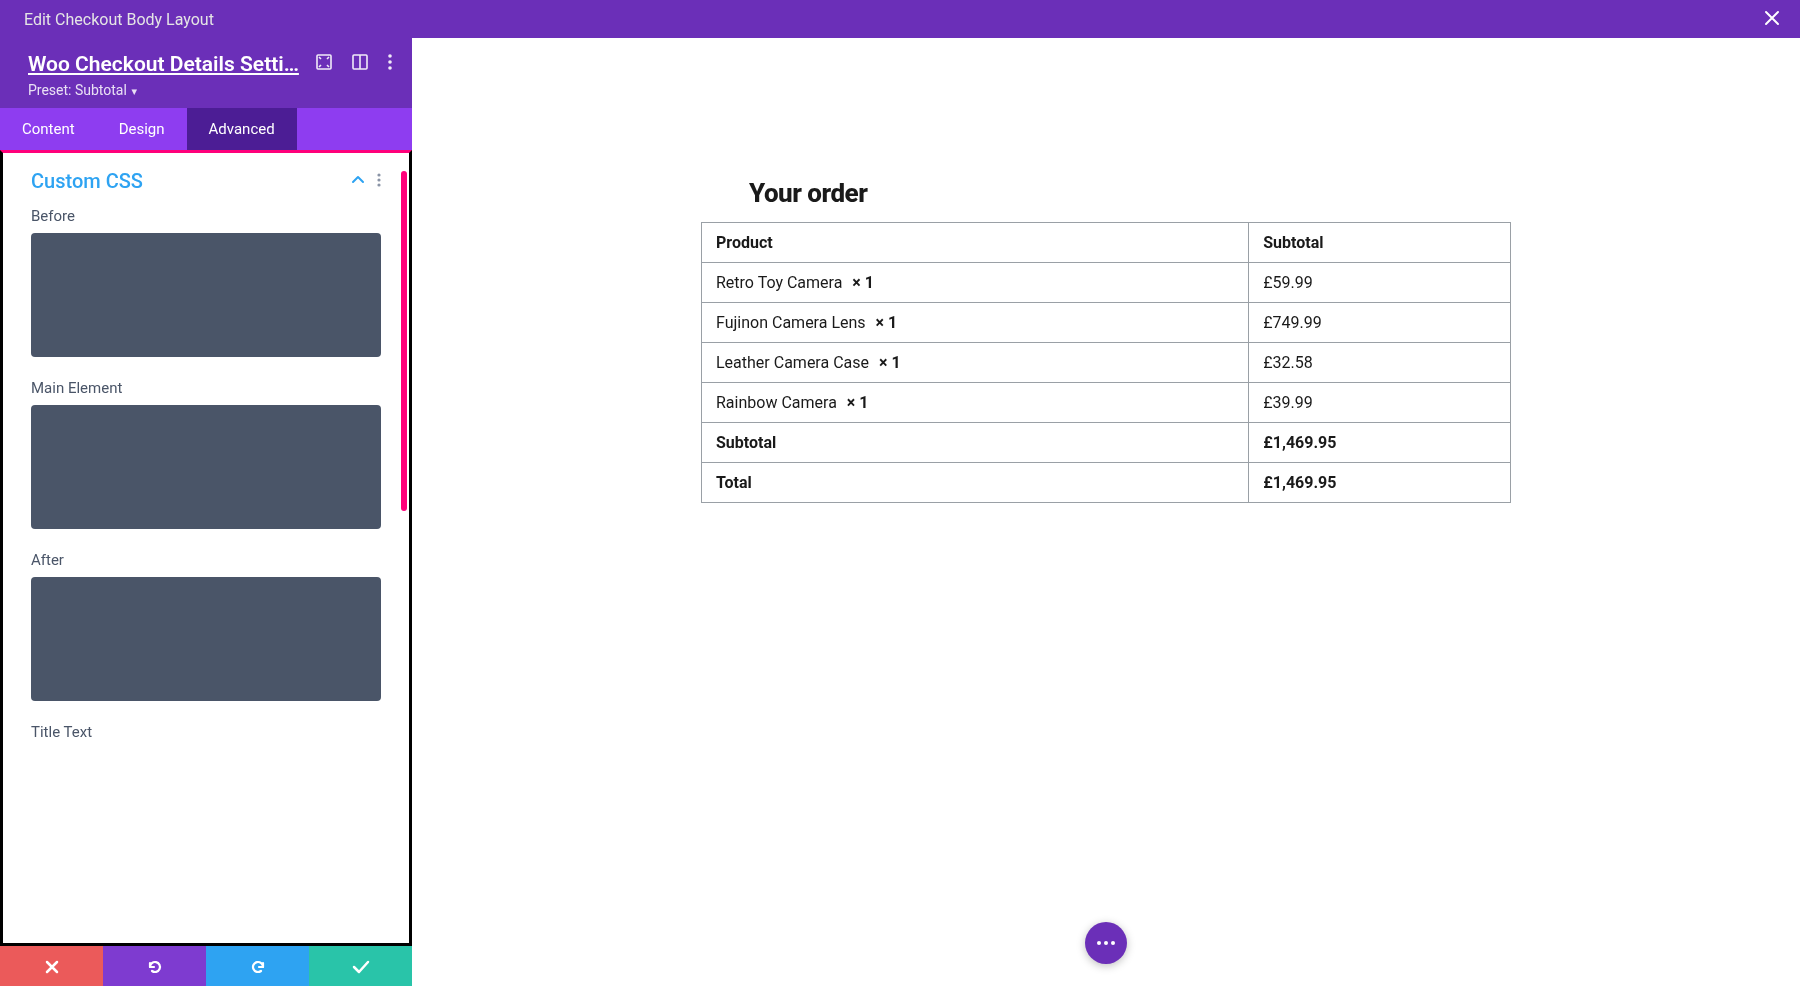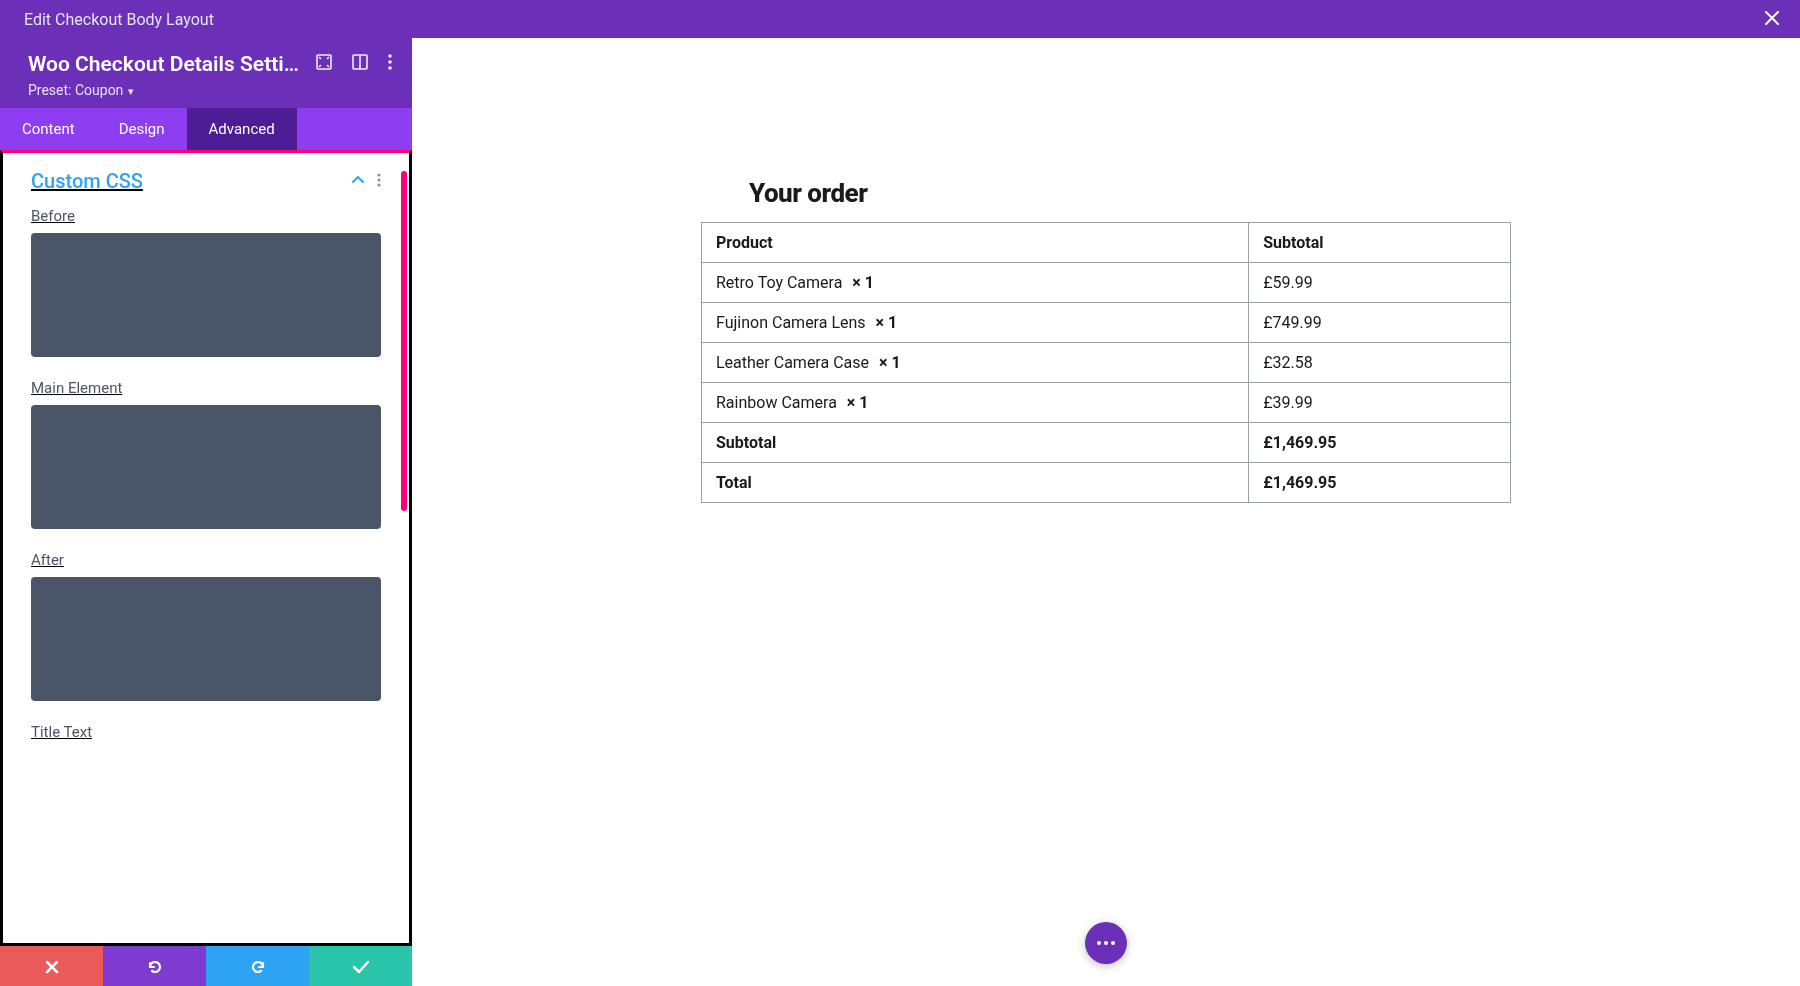--- a/index.html
+++ b/index.html
@@ -25,21 +25,21 @@
       display: flex;
       flex-direction: column;
       background: #fff;
       position: relative;
     }
     .module-header {
       background: #6b2fb8;
       color: #fff;
       padding: 14px 20px 10px 28px;
     }
-    .module-title-row { display: flex; align-items: center; gap: 12px; }
+    .module-title-row { display: flex; align-items: center; gap: 12px; text-decoration: underline; }
     .module-title { font-size: 21px; font-weight: 600; flex: 1; white-space: nowrap; overflow: hidden; text-overflow: ellipsis; }
     .module-header-icons { display: flex; align-items: center; gap: 20px; }
     .module-header-icons svg { fill: #fff; opacity: .9; cursor: pointer; }
     .preset { font-size: 14px; opacity: .85; margin-top: 6px; }
     .preset .caret { font-size: 11px; margin-left: 2px; }
 
     .tabs {
       display: flex;
       background: #8e3df0;
     }
@@ -52,21 +52,20 @@
     .tab.active { background: #4c1d95; }
 
     
     .panel-wrap {
       border: 3px solid #000000;
       border-top: 3px solid #ff007a;
       flex: 1;
       position: relative;
       overflow: hidden;
       background: #fff;
-      text-decoration: underline;
     }
     .panel-inner {
       height: 100%;
       overflow-y: auto;
       padding: 16px 28px 20px 28px;
       position: relative;
     }
     
     .fake-scroll {
       position: absolute;
@@ -196,21 +195,21 @@
           <span>
             <svg width="4" height="16" viewBox="0 0 4 16">
                 <circle cx="2" cy="2" r="1.8" fill="#fff"></circle>
                 <circle cx="2" cy="8" r="1.8" fill="#fff"></circle>
                 <circle cx="2" cy="14" r="1.8" fill="#fff"></circle>
               </svg>
           </span>
         </div>
       </div>
       <div class="preset">
-        <span>Preset: Coupon</span><span class="caret"> ▾</span>
+        <span>Preset: Subtotal</span><span class="caret"> ▾</span>
       </div>
     </div>
 
     <div class="tabs">
       <div class="tab">Content</div>
       <div class="tab">Design</div>
       <div class="tab active">Advanced</div>
     </div>
 
     <div class="panel-wrap">

